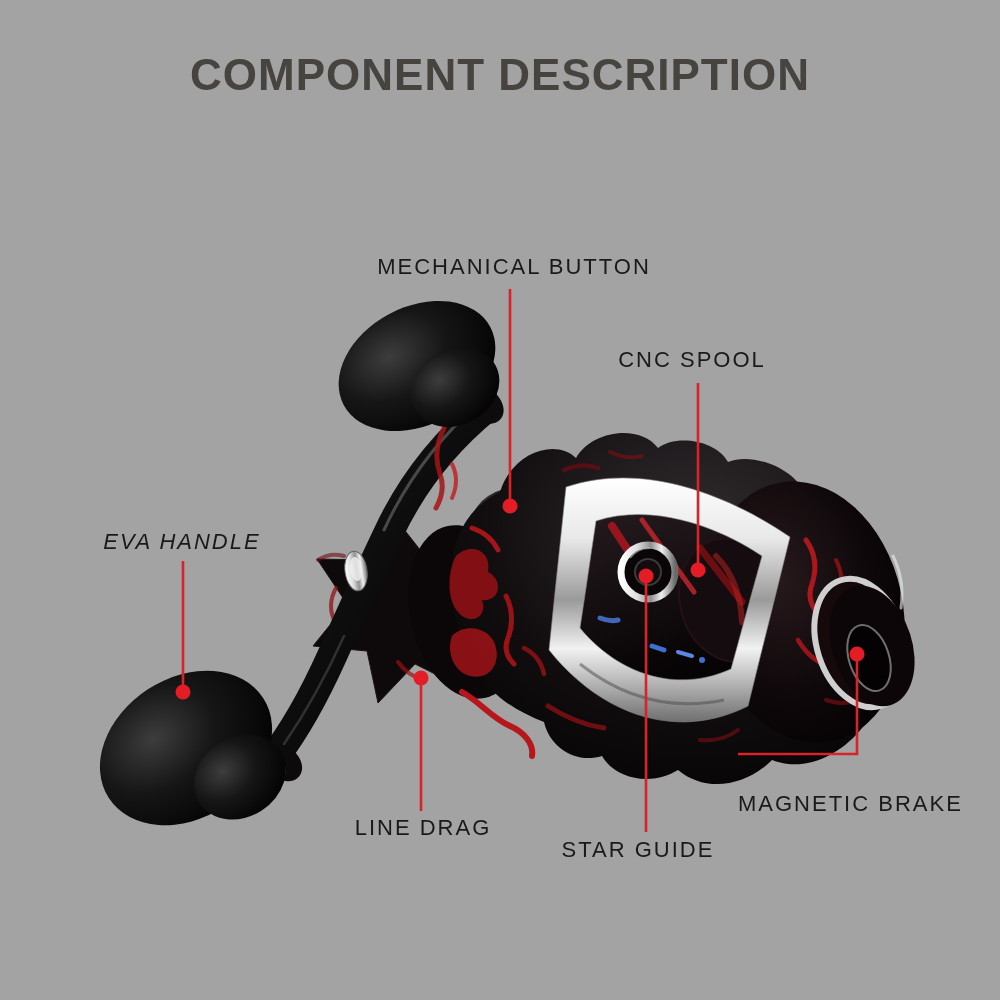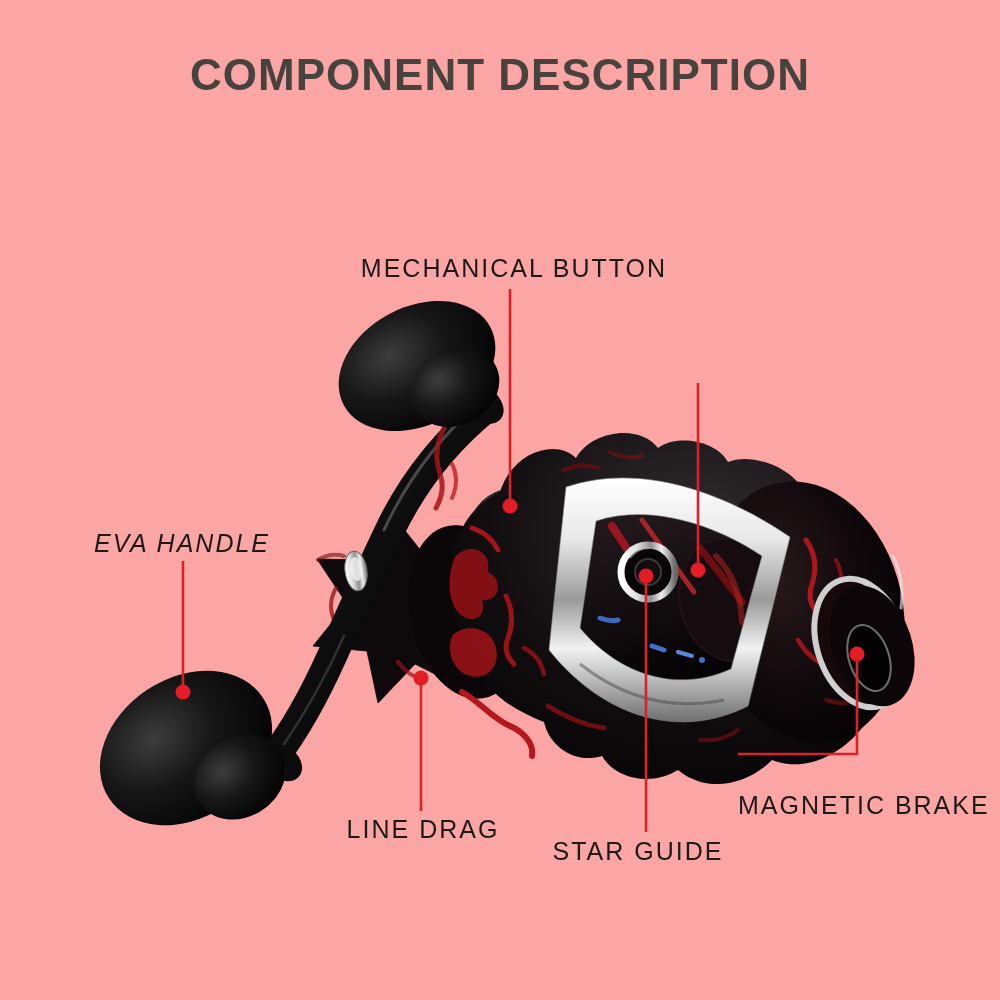--- a/index.html
+++ b/index.html
@@ -1,40 +1,40 @@
 <!DOCTYPE html>
 <html><head>
 <meta charset="utf-8">
 <style>
   html,body{margin:0;padding:0;}
   .canvas{
     position:relative;
     width:1000px;height:1000px;
-    background:#fca5a5;
+    background:#a3a3a3;
     overflow:hidden;
     font-family:"Liberation Sans", sans-serif;
   }
   .title{
     position:absolute;
     left:0; top:50px; width:1000px;
     text-align:center;
     font-size:44px;
     font-weight:700;
     letter-spacing:1px;
     color:#474440;
     margin:0;
   }
   .reel-svg,.leader-svg{
     position:absolute; left:0; top:0;
     width:1000px; height:1000px;
   }
   .label{
     position:absolute;
     white-space:nowrap;
-    font-size:25px;
+    font-size:22px;
     font-weight:300;
     letter-spacing:2px;
     color:#1b1a18;
     line-height:1;
   }
   .label.centered{ transform:translateX(-50%); }
   #lbl-mech{ left:514px; top:256px; }
   #lbl-cnc { left:692px; top:349px; }
   #lbl-eva { left:182px; top:531px;font-style:italic; }
   #lbl-star{ left:423px; top:817px; }
@@ -230,18 +230,19 @@
         <circle cx="646" cy="576" r="7.5" fill="#e31c25" stroke="none"></circle>
       </g>
       <g>
         <polyline points="738,754 857,754 857,656" fill="none"></polyline>
         <circle cx="857" cy="654" r="7.5" fill="#e31c25" stroke="none"></circle>
       </g>
     </g>
   </svg>
 
   <div class="label centered" id="lbl-mech">MECHANICAL BUTTON</div>
+  <div class="label centered" id="lbl-cnc">CNC SPOOL</div>
   <div class="label centered" id="lbl-eva">EVA HANDLE</div>
   <div class="label centered" id="lbl-star">LINE DRAG</div>
   <div class="label centered" id="lbl-line">STAR GUIDE</div>
   <div class="label" id="lbl-mag">MAGNETIC BRAKE</div>
 
 </div>
 
 </body></html>

